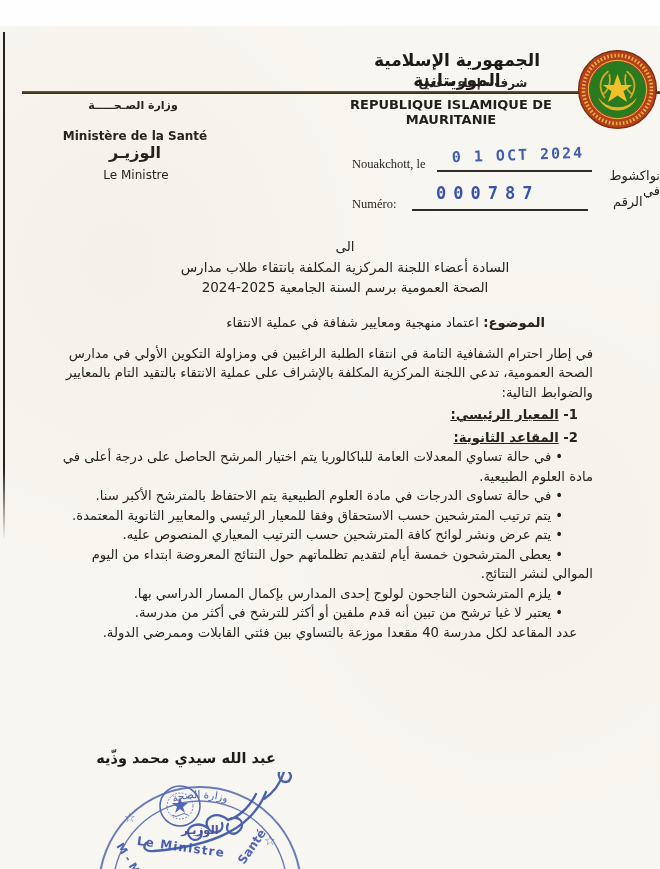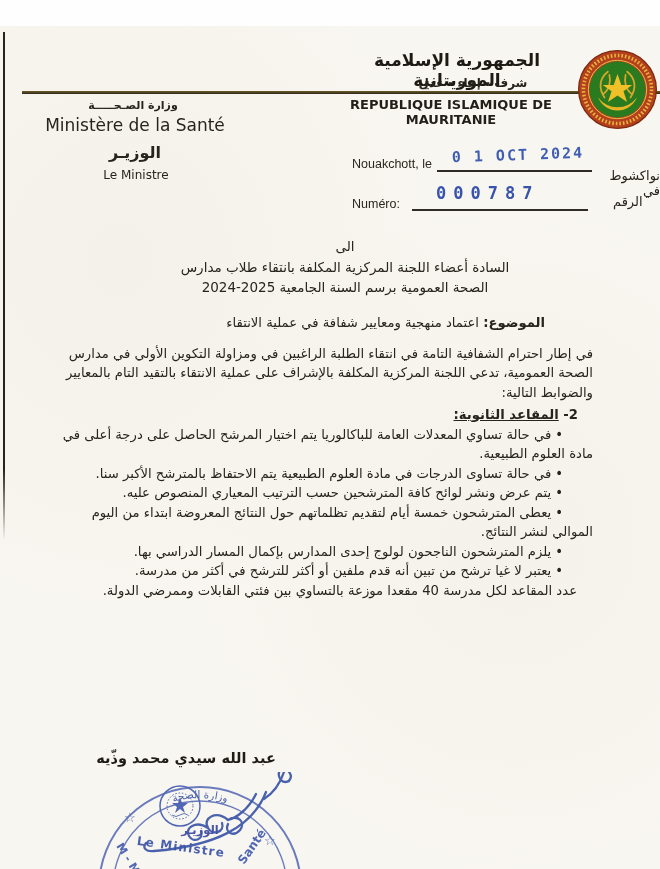--- a/index.html
+++ b/index.html
@@ -17,25 +17,25 @@
     background:linear-gradient(#6f5d2b,#2d2717);z-index:1;}
   .ctr{text-align:center;}
   
   .rep-ar{left:332px;top:50px;width:250px;font-size:17px;font-weight:bold;color:#1d1a14;}
   .rep-motto-ar{left:373px;top:76px;width:200px;font-size:12px;font-weight:bold;}
   .rep-fr{left:326px;top:97px;width:250px;font-size:13px;font-weight:bold;color:#221f19;z-index:2;}
   .rep-motto-fr{left:326px;top:113px;width:250px;font-size:11px;font-weight:bold;}
   .seal{left:577px;top:49px;z-index:3;}
   
   .min-ar{left:33px;top:99px;width:200px;font-size:11px;font-weight:bold;}
-  .min-fr{left:35px;top:115px;width:200px;font-size:17px;font-weight:normal;}
+  .min-fr{left:35px;top:129px;width:200px;font-size:12px;font-weight:bold;}
   .minister-ar{left:35px;top:143px;width:200px;font-size:16px;font-weight:bold;}
   .minister-fr{left:36px;top:168px;width:200px;font-size:12px;}
   
-  .lbl-fr{font-family:Liberation Sans, sans-serif;font-size:12.5px;color:#2a2620;}
+  .lbl-fr{font-family:Liberation Serif, serif;font-size:12.5px;color:#2a2620;}
   .lbl-nkc{left:352px;top:157px;}
   .ul-date{left:437px;top:170px;width:155px;height:2px;background:#2f2c28;}
   .stamp-date{left:443px;top:146px;width:150px;text-align:center;
     font-family:"DejaVu Sans Mono",monospace;font-weight:bold;font-size:15px;
     letter-spacing:2px;color:#3f5db2;transform:rotate(-2deg);}
   .lbl-nkc-ar{left:589px;top:152px;font-size:13px;margin-top:16px;}
   .lbl-num{left:352px;top:197px;}
   .ul-num{left:412px;top:209px;width:176px;height:2px;background:#2f2c28;}
   .num-val{left:436px;top:183px;font-family:"DejaVu Sans Mono",monospace;
     font-weight:bold;font-size:17px;letter-spacing:7px;color:#3753ab;}
@@ -102,24 +102,26 @@
   <div class="abs addressee" dir="rtl">
     <div class="to">الى</div>
     <div>السادة أعضاء اللجنة المركزية المكلفة بانتقاء طلاب مدارس</div>
     <div>الصحة العمومية برسم السنة الجامعية 2025-2024</div>
   </div>
 
   <div class="abs body" dir="rtl">
     <p class="subject"><b>الموضوع:</b> <span>اعتماد منهجية ومعايير شفافة في عملية الانتقاء</span></p>
     <p class="intro">في إطار احترام الشفافية التامة في انتقاء الطلبة الراغبين في ومزاولة التكوين الأولي في مدارس الصحة العمومية، تدعي اللجنة المركزية المكلفة بالإشراف على عملية الانتقاء بالتقيد التام بالمعايير والضوابط التالية:</p>
 
+    <p class="numitem"><span>1-</span> <span class="t">المعيار الرئيسي:</span></p>
 
     <p class="numitem"><span>2-</span> <span class="t">المقاعد الثانوية:</span></p>
     <p class="b"><span class="mark">•</span><span>في حالة تساوي المعدلات العامة للباكالوريا يتم اختيار المرشح الحاصل على درجة أعلى في مادة العلوم الطبيعية.</span></p>
     <p class="b"><span class="mark">•</span><span>في حالة تساوى الدرجات في مادة العلوم الطبيعية يتم الاحتفاظ بالمترشح الأكبر سنا.</span></p>
+    <p class="b"><span class="mark">•</span><span>يتم ترتيب المترشحين حسب الاستحقاق وفقا للمعيار الرئيسي والمعايير الثانوية المعتمدة.</span></p>
     <p class="b"><span class="mark">•</span><span>يتم عرض ونشر لوائح كافة المترشحين حسب الترتيب المعياري المنصوص عليه.</span></p>
     <p class="b"><span class="mark">•</span><span>يعطى المترشحون خمسة أيام لتقديم تظلماتهم حول النتائج المعروضة ابتداء من اليوم الموالي لنشر النتائج.</span></p>
     <p class="b"><span class="mark">•</span><span>يلزم المترشحون الناجحون لولوج إحدى المدارس بإكمال المسار الدراسي بها.</span></p>
     <p class="b"><span class="mark">•</span><span>يعتبر لا غيا ترشح من تبين أنه قدم ملفين أو أكثر للترشح في أكثر من مدرسة.</span></p>
 
     <p class="close1">عدد المقاعد لكل مدرسة 40 مقعدا موزعة بالتساوي بين فئتي القابلات وممرضي الدولة.</p>
   </div>
 
   <div class="abs sig-name" dir="rtl">عبد الله سيدي محمد وذّيه</div>
 

